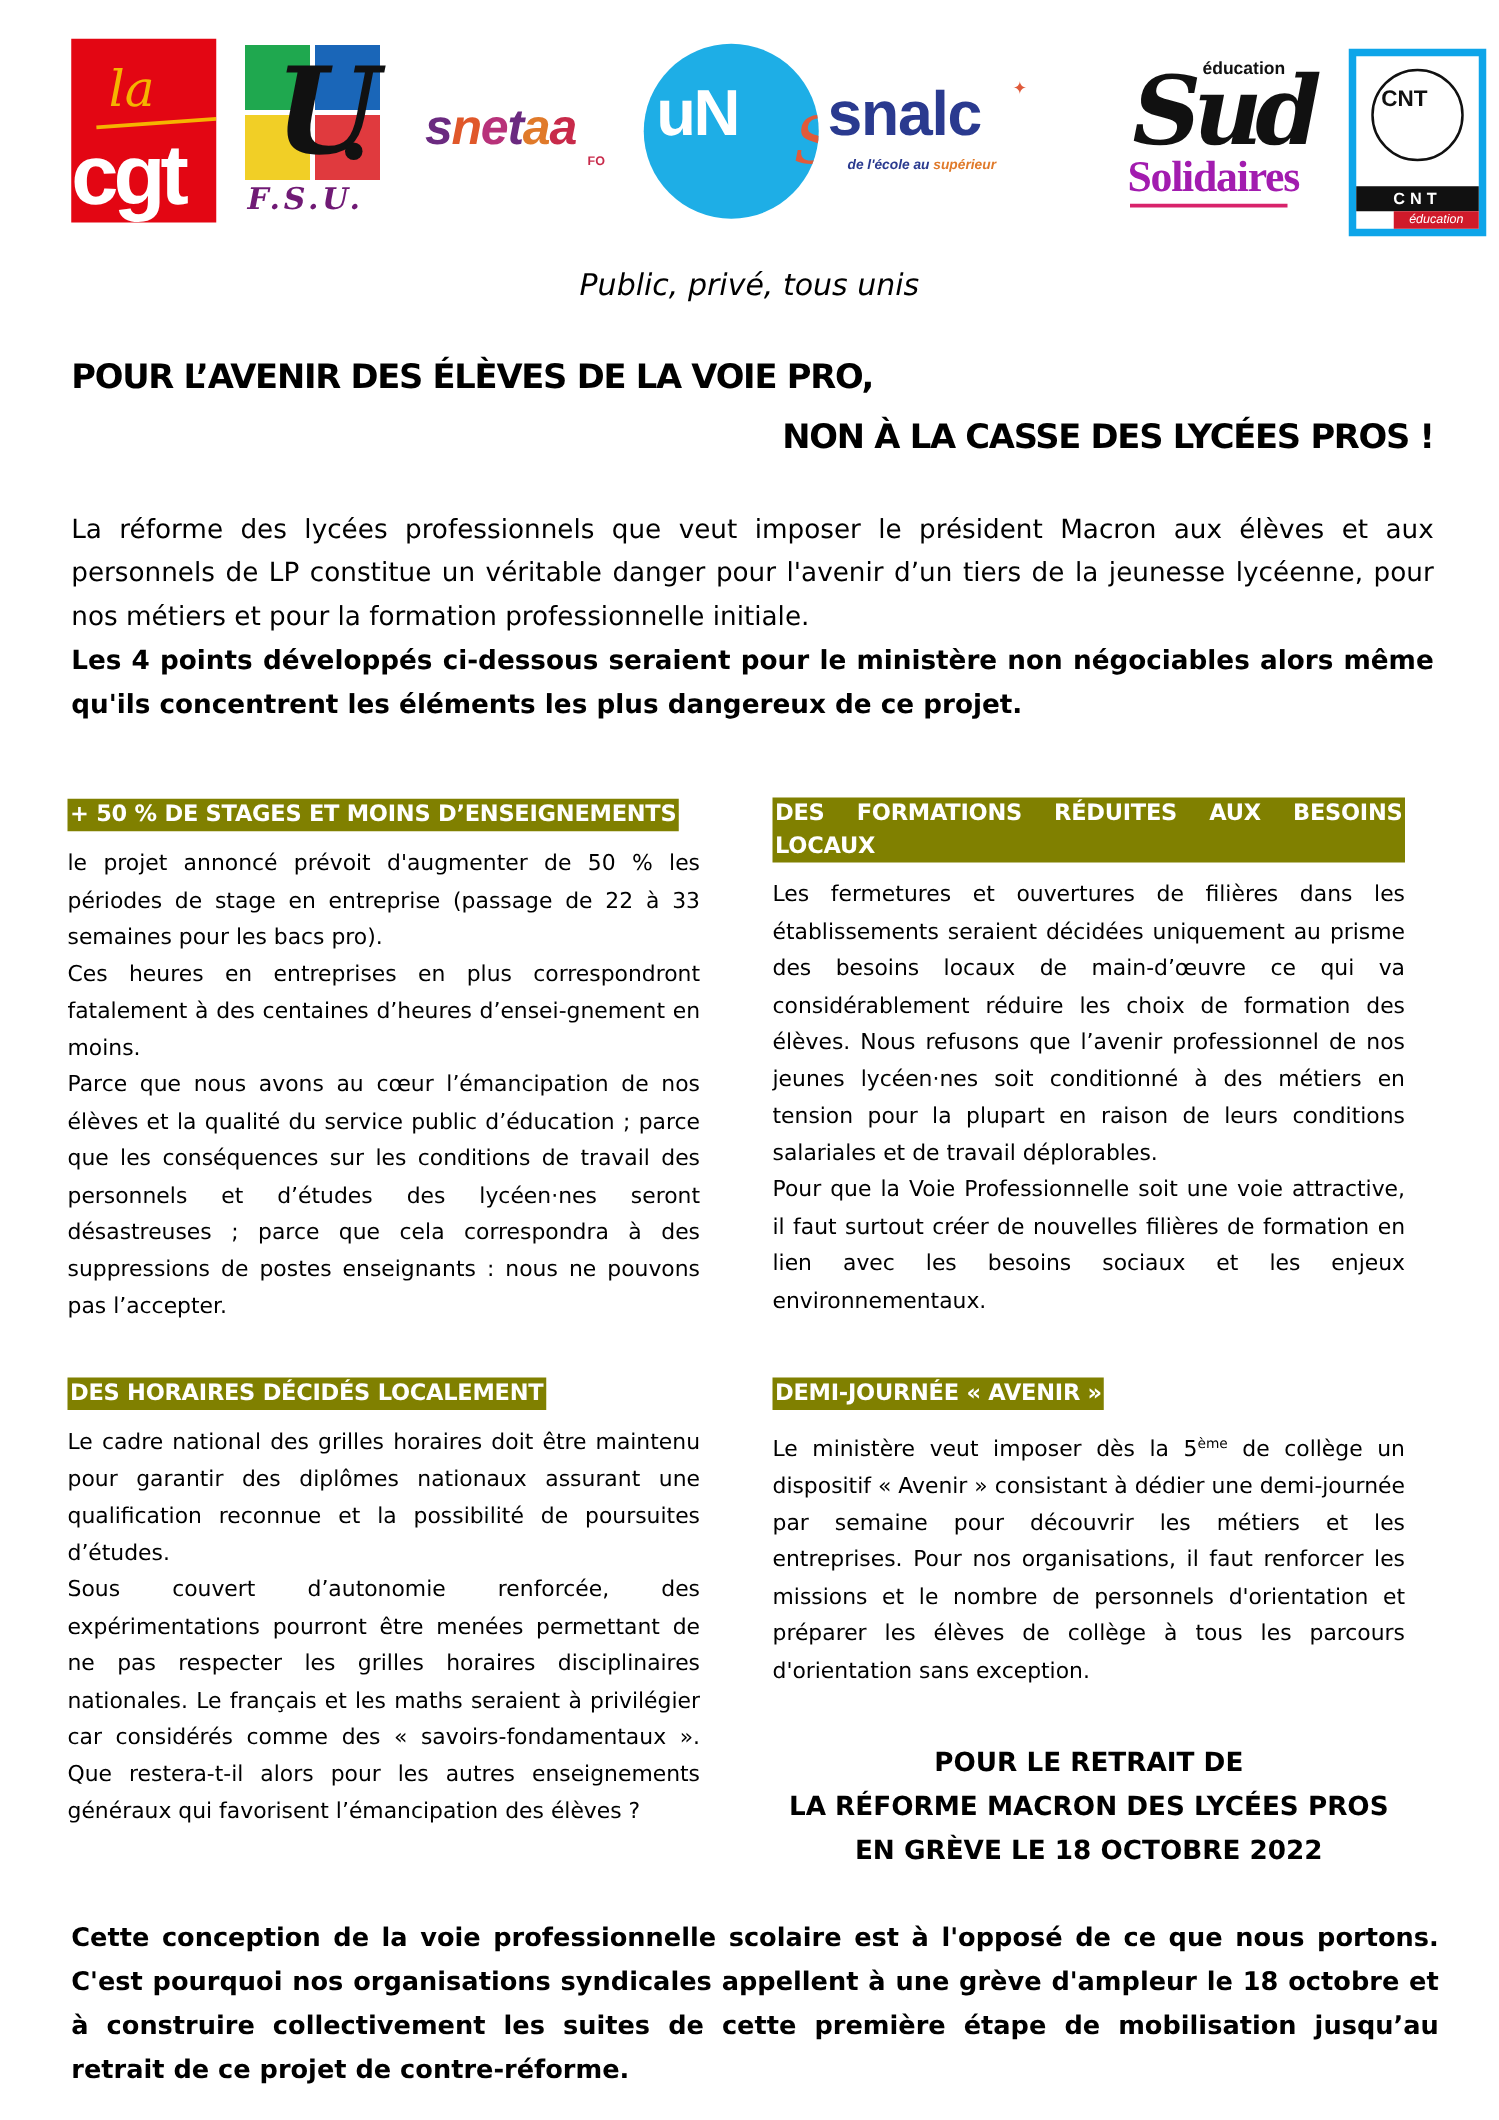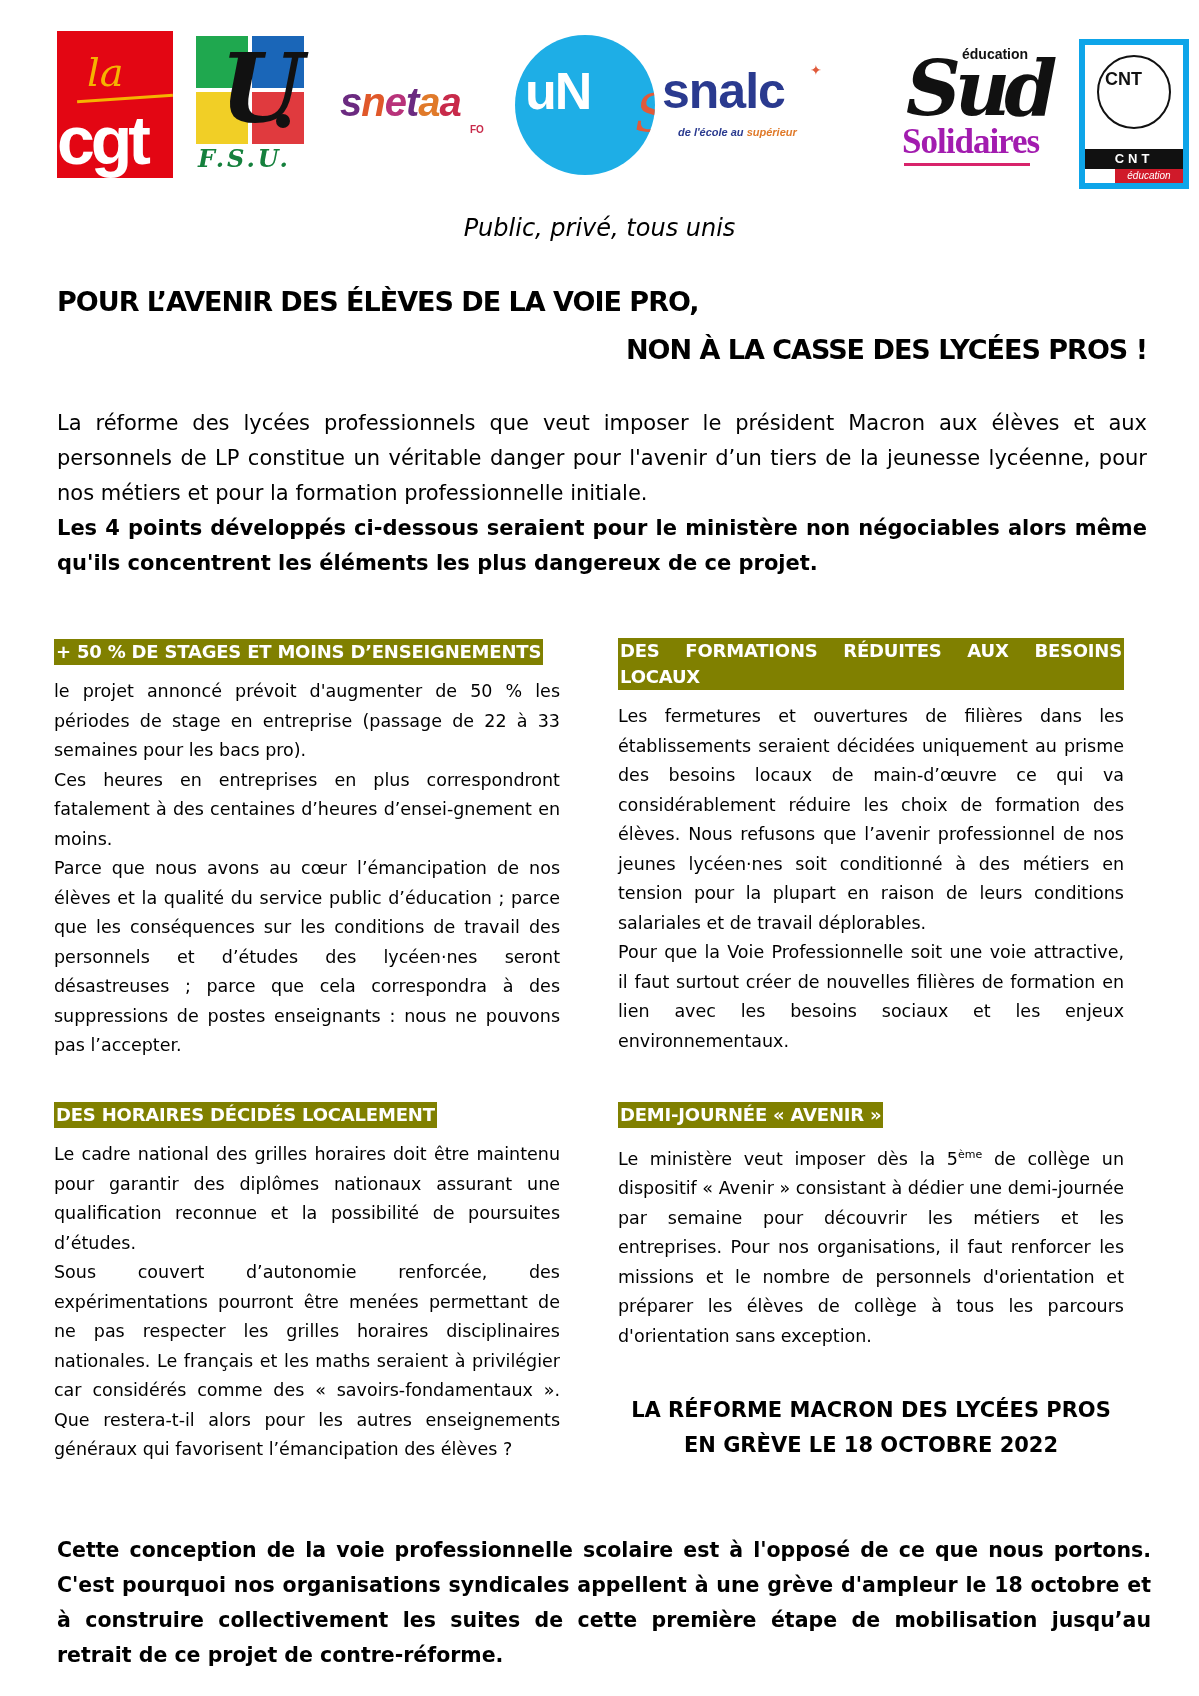--- a/index.html
+++ b/index.html
@@ -22,21 +22,21 @@
   .fsu { left: 196px; top: 36px; width: 114px; height: 140px; }
   .fsu .q { position: absolute; width: 52px; height: 52px; }
   .fsu .q1 { left: 0; top: 0; background: #1fa84f; }
   .fsu .q2 { left: 56px; top: 0; background: #1a66b8; }
   .fsu .q3 { left: 0; top: 56px; background: #f1cf26; }
   .fsu .q4 { left: 56px; top: 56px; background: #e03a3e; }
   .fsu .u { position: absolute; left: 24px; top: -4px; font-family: "DejaVu Serif", serif;
             font-style: italic; font-weight: bold; font-size: 96px; color: #111; }
   .fsu .dot { position: absolute; left: 80px; top: 78px; width: 14px; height: 14px; border-radius: 50%; background: #111; }
   .fsu .caption { position: absolute; left: 2px; top: 108px; font-family: "DejaVu Serif", serif;
-            font-style: italic; font-weight: bold; font-size: 24px; letter-spacing: 3px; color: #15803d; }
+            font-style: italic; font-weight: bold; font-size: 24px; letter-spacing: 3px; color: #701a75; }
 
   .snetaa { left: 340px; top: 80px; width: 160px; height: 60px; }
   .snetaa .txt { position: absolute; left: 0; top: 0; font-family: "Liberation Sans", sans-serif;
                  font-weight: bold; font-style: italic; font-size: 40px; letter-spacing: -1px; }
   .snetaa .s { color: #6b2a80; } .snetaa .n { color: #e0582a; } .snetaa .e { color: #b8327a; }
   .snetaa .t { color: #6b2a80; } .snetaa .a1 { color: #e07a2a; } .snetaa .a2 { color: #c82a4a; }
   .snetaa .fo { position: absolute; left: 130px; top: 44px; font-size: 10px; color: #c82a4a; font-weight: bold; }
 
   .unsa { left: 515px; top: 35px; width: 140px; height: 140px; border-radius: 50%; background: #1eaee6; overflow: hidden; }
   .unsa .letters { position: absolute; left: 10px; top: 26px; font-family: "Liberation Sans", sans-serif;
@@ -176,20 +176,21 @@
     <p>Le cadre national des grilles horaires doit être maintenu pour garantir des diplômes nationaux assurant une qualification reconnue et la possibilité de poursuites d’études.</p>
     <p>Sous couvert d’autonomie renforcée, des expérimentations pourront être menées permettant de ne pas respecter les grilles horaires disciplinaires nationales. Le français et les maths seraient à privilégier car considérés comme des « savoirs-fondamentaux ». Que restera-t-il alors pour les autres enseignements généraux qui favorisent l’émancipation des élèves ?</p>
   </div>
 
   <div class="col right" style="top: 1101px;">
     <div class="section-head">DEMI-JOURNÉE « AVENIR »</div>
     <p><span>Le ministère veut imposer dès la 5</span><sup>ème</sup><span> de collège un dispositif « Avenir » consistant à dédier une demi-journée par semaine pour découvrir les métiers et les entreprises. Pour nos organisations, il faut renforcer les missions et le nombre de personnels d'orientation et préparer les élèves de collège à tous les parcours d'orientation sans exception.</span></p>
   </div>
 
   <div class="callout">
+    <div>POUR LE RETRAIT DE</div>
     <div>LA RÉFORME MACRON DES LYCÉES PROS</div>
     <div>EN GRÈVE LE 18 OCTOBRE 2022</div>
   </div>
 
   <div class="closing">
     <p>Cette conception de la voie professionnelle scolaire est à l'opposé de ce que nous portons. C'est pourquoi nos organisations syndicales appellent à une grève d'ampleur le 18 octobre et à construire collectivement les suites de cette première étape de mobilisation jusqu’au retrait de ce projet de contre-réforme.</p>
   </div>
 </div>
 
 </body></html>

